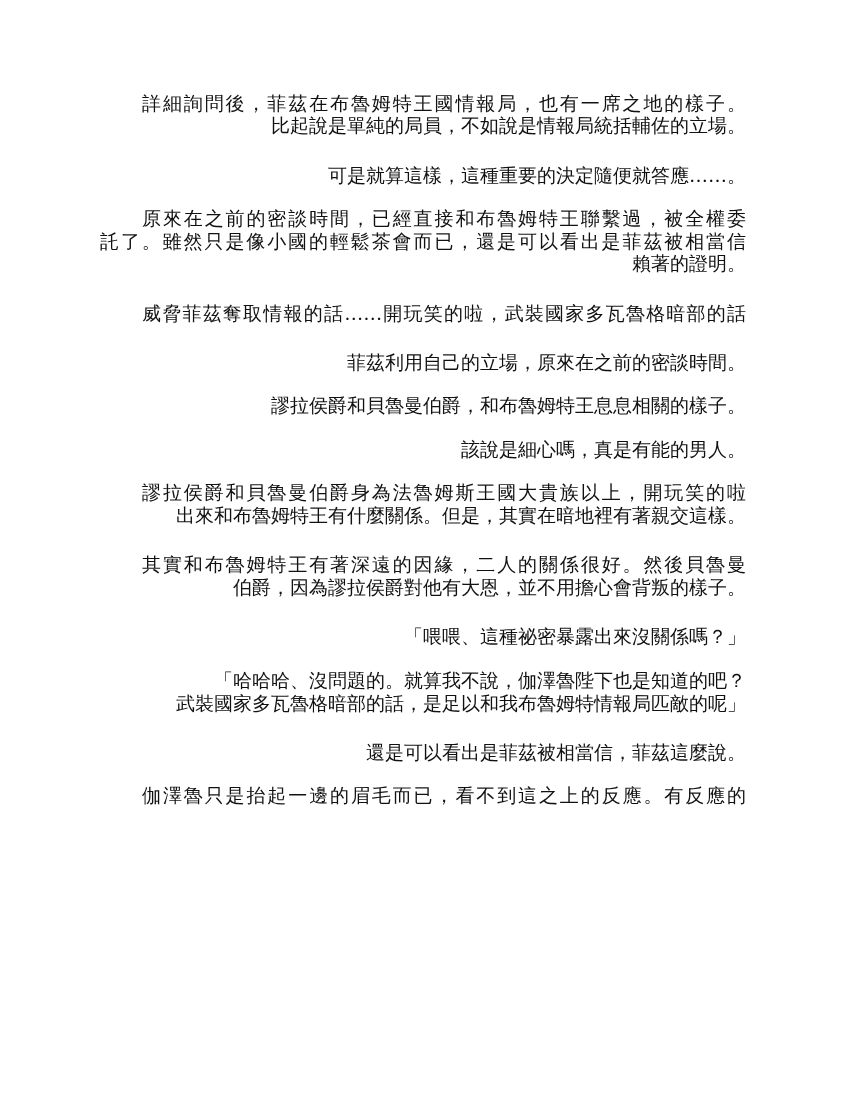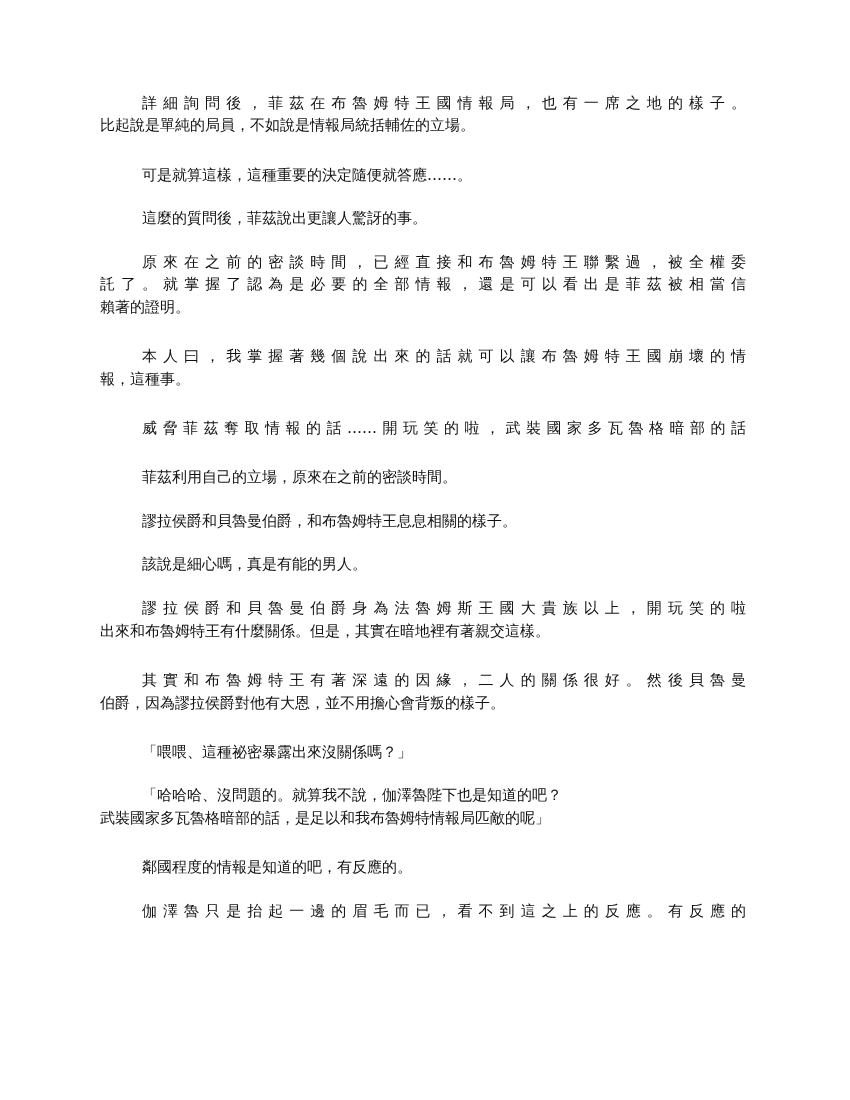--- a/index.html
+++ b/index.html
@@ -21,34 +21,34 @@
       height: 1100px;
       background: #ffffff;
     }
     .text-body {
       position: absolute;
       left: 100px;
       top: 91.6px;
       width: 646px;
       color: #111111;
       font-family: "DejaVu Serif", "Liberation Serif", serif;
-      font-size: 15px;
+      font-size: 19px;
     }
     .para {
       margin: 0 0 20.8px 0;
     }
     .para.multi {
       margin-bottom: 26.6px;
     }
     .line {
       display: block;
       height: 22.7px;
       line-height: 22.7px;
       overflow: hidden;
-      text-align: left;
+      text-align: right;
       word-break: break-all;
     }
     .line.indent {
       padding-left: 42px;
     }
     .line.justify {
       text-align: justify;
       text-align-last: justify;
     }
   </style>
@@ -60,34 +60,27 @@
 
     <div class="para multi">
       <span class="line indent justify">詳細詢問後，菲茲在布魯姆特王國情報局，也有一席之地的樣子。</span>
       <span class="line">比起說是單純的局員，不如說是情報局統括輔佐的立場。</span>
     </div>
 
     <div class="para">
       <span class="line indent">可是就算這樣，這種重要的決定隨便就答應……。</span>
     </div>
 
-    <div class="para">
-      <span class="line indent">這麼的質問後，菲茲說出更讓人驚訝的事。</span>
-    </div>
 
     <div class="para multi">
       <span class="line indent justify">原來在之前的密談時間，已經直接和布魯姆特王聯繫過，被全權委</span>
-      <span class="line justify">託了。就掌握了認為是必要的全部情報，還是可以看出是菲茲被相當信</span>
+      <span class="line justify">託了。雖然只是像小國的輕鬆茶會而已，還是可以看出是菲茲被相當信</span>
       <span class="line">賴著的證明。</span>
     </div>
 
-    <div class="para multi">
-      <span class="line indent justify">本人曰，我掌握著幾個說出來的話就可以讓布魯姆特王國崩壞的情</span>
-      <span class="line">報，這種事。</span>
-    </div>
 
     <div class="para multi">
       <span class="line indent justify">威脅菲茲奪取情報的話……開玩笑的啦，武裝國家多瓦魯格暗部的話</span>
     </div>
 
     <div class="para">
       <span class="line indent">菲茲利用自己的立場，原來在之前的密談時間。</span>
     </div>
 
 
@@ -112,21 +105,21 @@
     <div class="para">
       <span class="line indent">「喂喂、這種祕密暴露出來沒關係嗎？」</span>
     </div>
 
     <div class="para multi">
       <span class="line indent">「哈哈哈、沒問題的。就算我不說，伽澤魯陛下也是知道的吧？</span>
       <span class="line">武裝國家多瓦魯格暗部的話，是足以和我布魯姆特情報局匹敵的呢」</span>
     </div>
 
     <div class="para">
-      <span class="line indent">鄰國程度的情報是知道的吧，有反應的。</span>
+      <span class="line indent">還是可以看出是菲茲被相當信，菲茲這麼說。</span>
     </div>
 
     <div class="para">
       <span class="line indent justify">伽澤魯只是抬起一邊的眉毛而已，看不到這之上的反應。有反應的</span>
     </div>
 
   </div>
 </div>
 
 </body></html>

